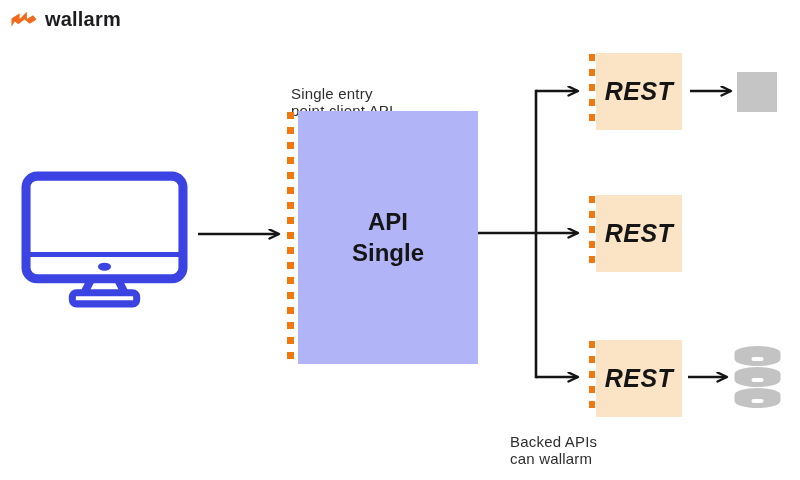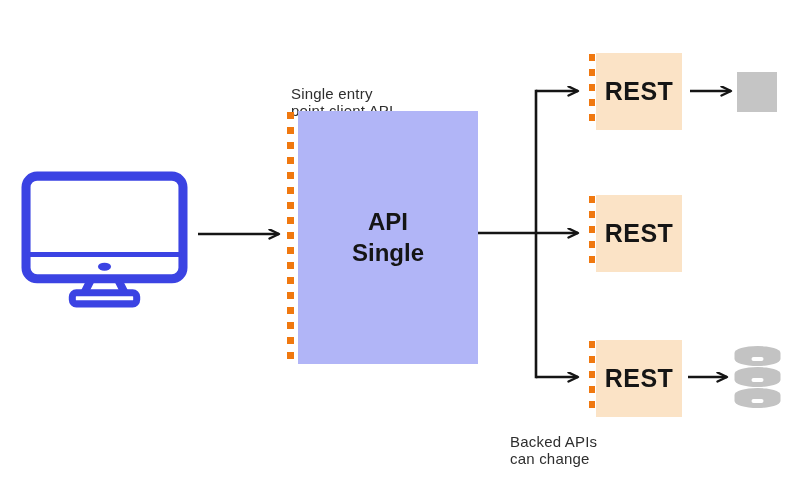--- a/index.html
+++ b/index.html
@@ -32,32 +32,38 @@
   .note-bottom{left:510px;top:418px;width:180px;}
 
   
   .dash{position:absolute;background:repeating-linear-gradient(to bottom,var(--orange) 0 7px,transparent 7px 15px);}
   .dash-gw{left:287px;top:112px;width:7px;height:250px;}
   .dash-rest{width:6px;height:75px;left:589px;}
 
   
   .box{position:absolute;display:flex;align-items:center;justify-content:center;text-align:center;color:var(--ink);font-weight:bold;}
   .gateway{left:298px;top:111px;width:180px;height:253px;background:var(--purple);font-size:24px;line-height:1.28;white-space:pre-line;}
-  .rest{left:596px;width:86px;height:77px;background:var(--peach);font-size:25px;letter-spacing:.5px;}
+  .rest{left:596px;width:86px;height:77px;background:var(--peach);font-size:25px;letter-spacing:.5px;font-style:italic;}
   .rest-1{top:53px}.rest-2{top:195px}.rest-3{top:340px}
   .dash-1{top:54px}.dash-2{top:196px}.dash-3{top:341px}
 
   .square{position:absolute;left:737px;top:72px;width:40px;height:40px;background:var(--gray);}
   .db{position:absolute;left:734px;top:346px;width:47px;height:62px;}
 </style>
 </head>
 <body>
 
 <div class="canvas">
 
+  <header class="logo">
+    <svg class="mark" viewBox="0 0 28 20" aria-hidden="true">
+      <path d="M1.5,17 L1.5,8.5 L10,3 L10,9 L17.5,1.5 L17.5,9 L24,5 L27.5,9.5 L20.5,14 L15,9.5 L8.5,14.5 L5,11.5 Z" fill="#f26a1c"></path>
+    </svg>
+    <span class="brand-name">wallarm</span>
+  </header>
 
   <svg class="arrows" viewBox="0 0 800 480" aria-hidden="true">
     <defs>
       <marker id="arr" markerUnits="userSpaceOnUse" markerWidth="14" markerHeight="14" refX="11" refY="5.5" orient="auto">
         <path d="M1.5,1 L11,5.5 L1.5,10" fill="none" stroke="#151515" stroke-width="2.4" stroke-linecap="round" stroke-linejoin="round"></path>
       </marker>
     </defs>
     <g stroke="#151515" stroke-width="2.6" fill="none">
       <path d="M198,234 H279" marker-end="url(#arr)"></path>
       <path d="M478,233 H578" marker-end="url(#arr)"></path>
@@ -112,15 +118,15 @@
       <path d="M0,49 a23,7 0 0 1 46,0 v6 a23,7 0 0 1 -46,0 z"></path>
     </g>
     <g fill="#ffffff">
       <rect x="17" y="11" width="12" height="4" rx="2"></rect>
       <rect x="17" y="32" width="12" height="4" rx="2"></rect>
       <rect x="17" y="53" width="12" height="4" rx="2"></rect>
     </g>
   </svg>
 
   <div class="note note-bottom">Backed APIs
-can change</div>
+can wallarm</div>
 
 </div>
 
 </body></html>

